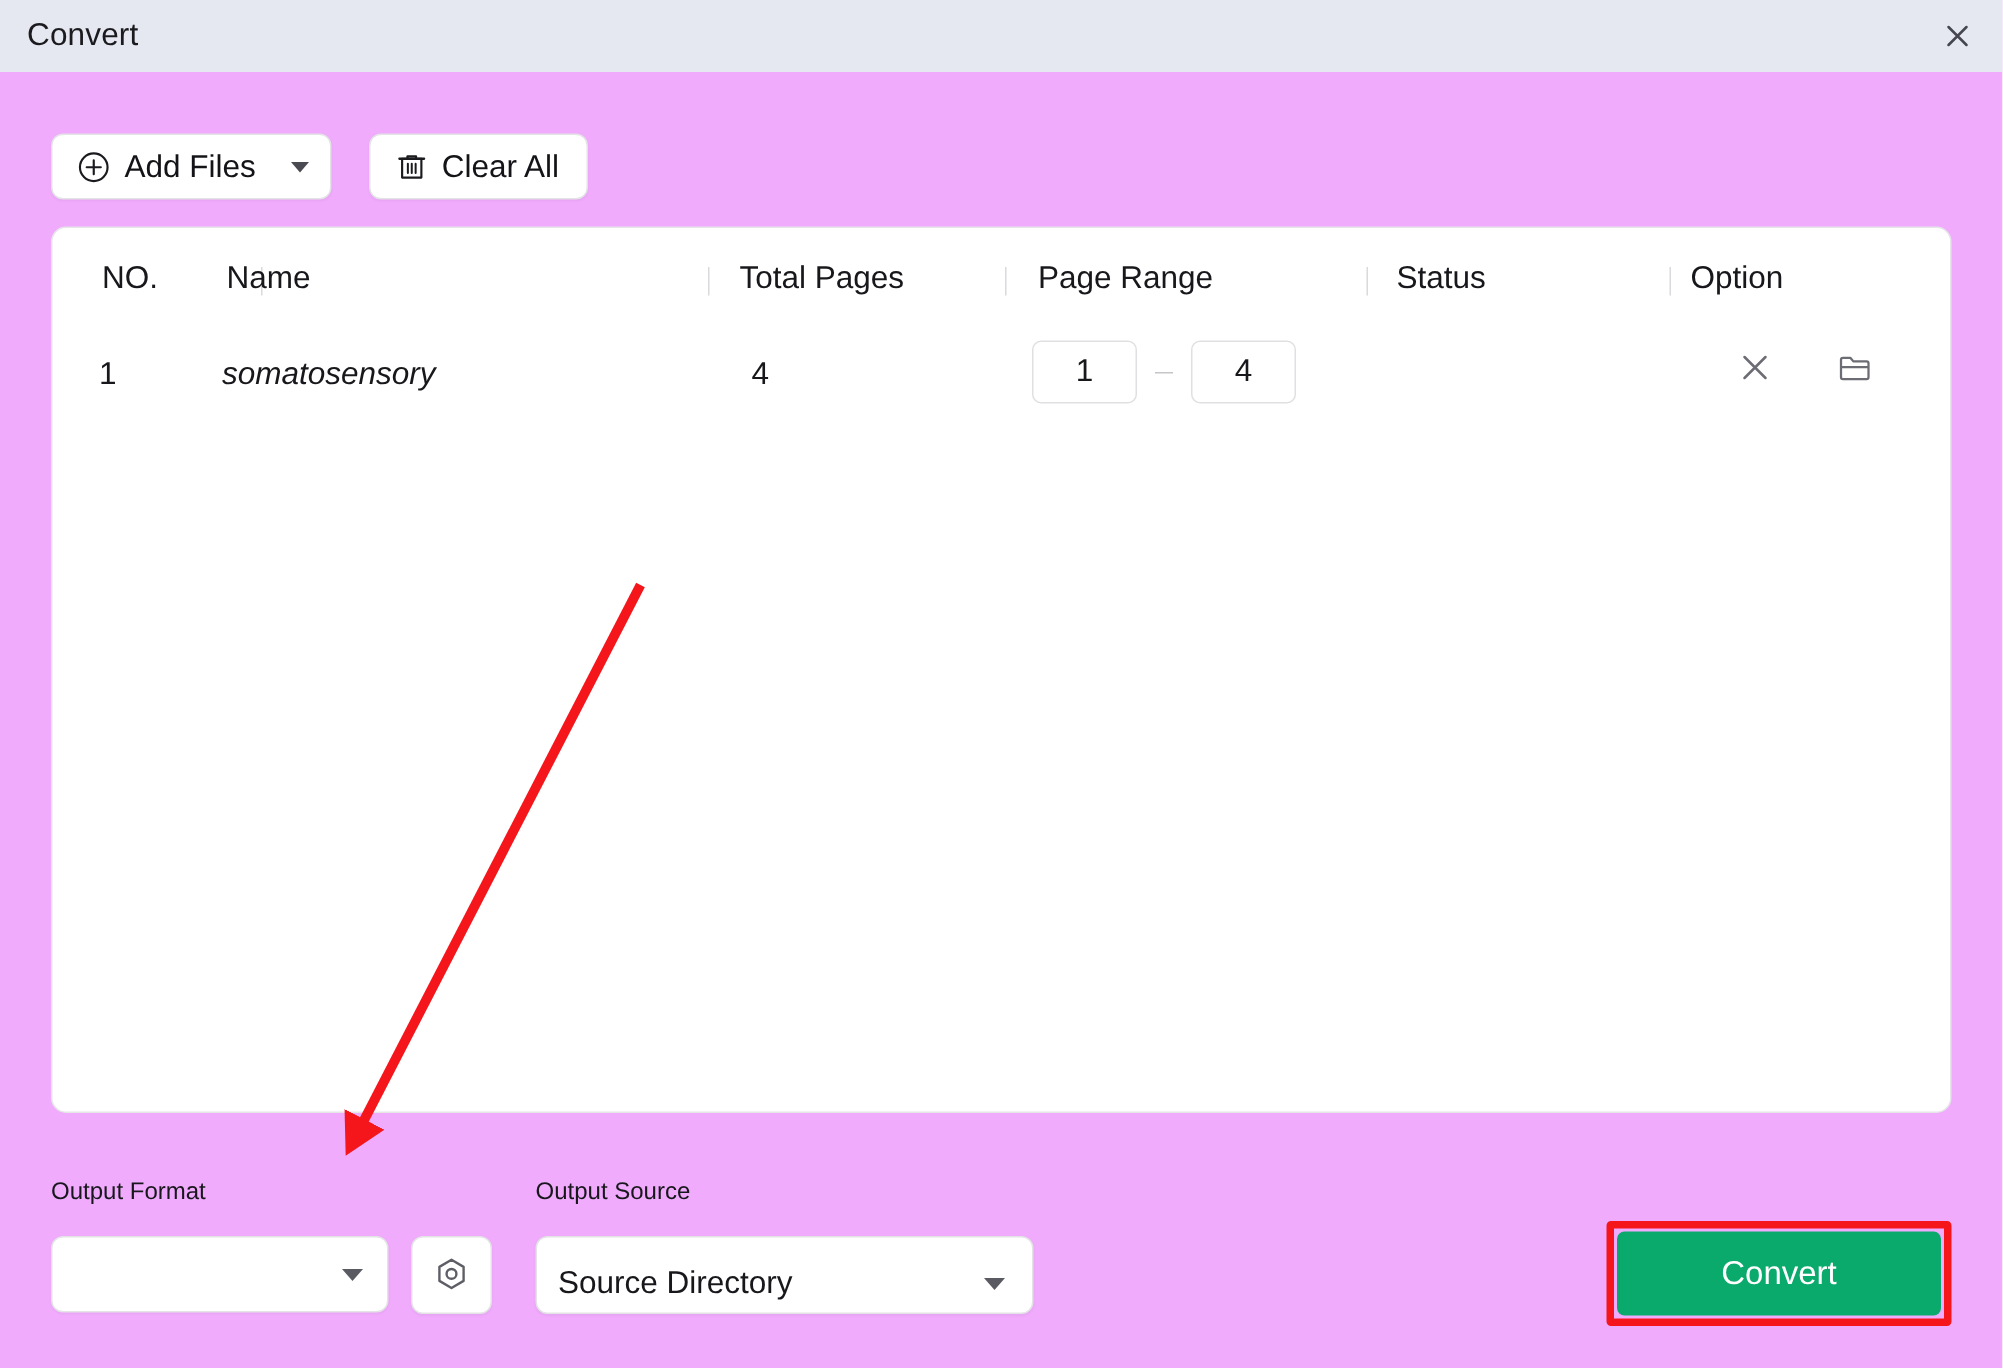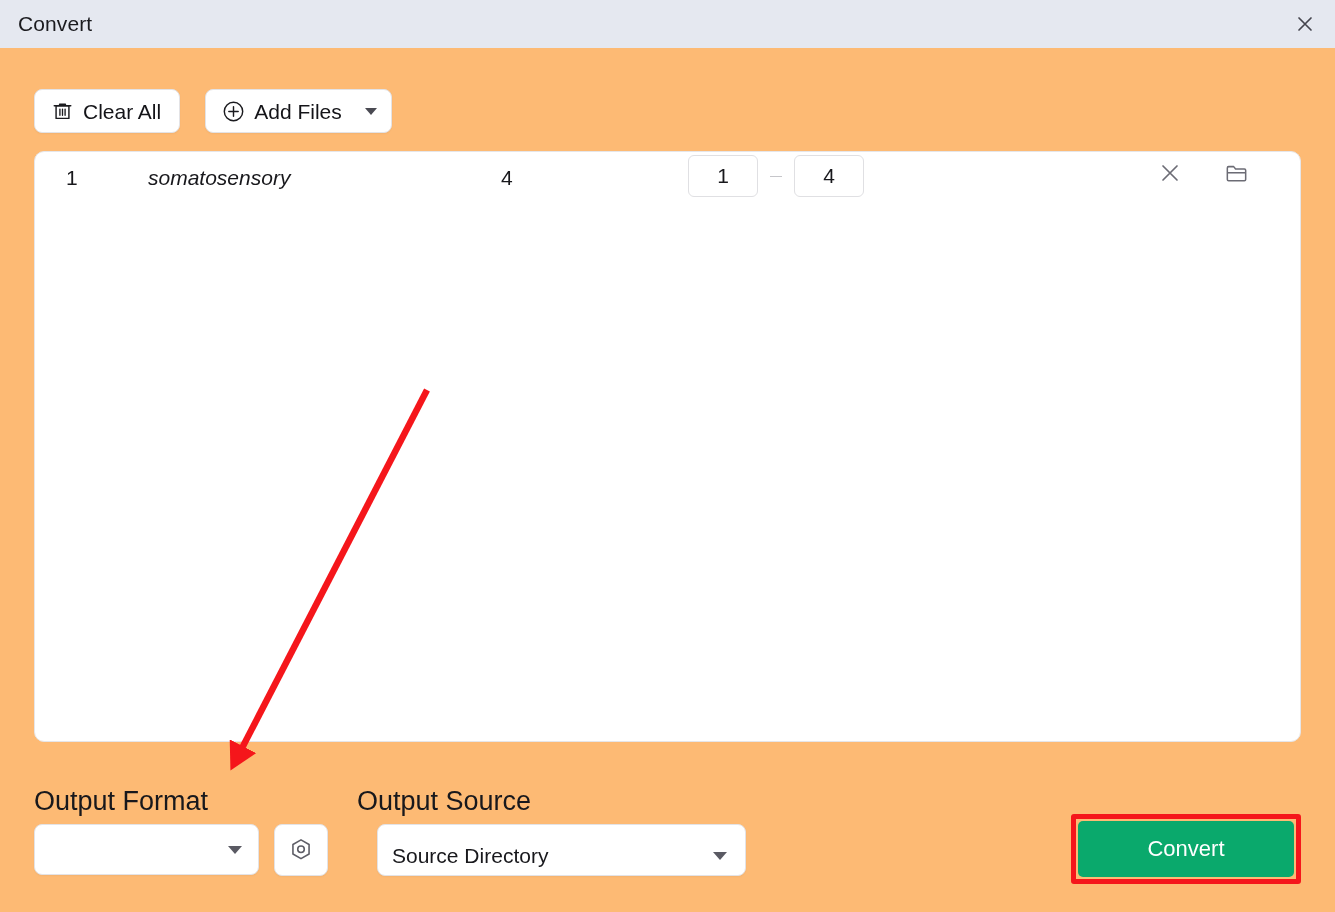--- a/index.html
+++ b/index.html
@@ -8,21 +8,21 @@
     width: 1335px; height: 912px;
     background: #ffffff;
     font-family: "Liberation Sans", sans-serif;
     overflow: hidden;
   }
 
   #app {
     position: relative;
     width: 1335px;
     height: 912px;
-    background: #fdba74;
+    background: #f0abfc;
   }
 
   
   .titlebar {
     position: absolute;
     left: 0; top: 0;
     width: 1335px; height: 48px;
     background: #e5e8f0;
     display: flex;
     align-items: center;
@@ -154,21 +154,21 @@
     display: flex; align-items: center; justify-content: center;
     cursor: pointer;
   }
 
   
   .bottom { position: absolute; left: 0; top: 0; width: 100%; height: 100%; pointer-events: none; }
   .bottom > * { pointer-events: auto; }
 
   .field-label {
     position: absolute;
-    font-size: 27px;
+    font-size: 16px;
     color: #18181c;
     white-space: nowrap;
   }
   .lbl-output-format { left: 34px; top: 786px; }
   .lbl-output-folder { left: 357px; top: 786px; }
 
   .select {
     position: absolute;
     background: #ffffff;
     border: 1px solid #e3e3e6;
@@ -192,23 +192,22 @@
     border-top: 8px solid #5a5a63;
     flex: none;
   }
   .sel-format {
     left: 34px; top: 824px;
     width: 225px; height: 51px;
     padding: 0 16px 0 18px;
   }
   .sel-folder {
     left: 357px; top: 824px;
-    width: 369px; height: 52px;
+    width: 332px; height: 52px;
     padding: 11px 18px 0 14px;
-    margin-left: 20px;
   }
 
   .settings-btn {
     position: absolute;
     left: 274px; top: 824px;
     width: 54px; height: 52px;
     background: #ffffff;
     border: 1px solid #e3e3e6;
     border-radius: 8px;
     display: flex; align-items: center; justify-content: center;
@@ -255,43 +254,56 @@
     <div class="titlebar-title">Convert</div>
     <div class="titlebar-close">
       <svg width="20" height="20" viewBox="0 0 20 20">
         <path d="M4 4 L16 16 M16 4 L4 16" stroke="#45454e" stroke-width="1.7" fill="none" stroke-linecap="round"></path>
       </svg>
     </div>
   </div>
 
   <div class="toolbar">
 
+    <div class="tbtn tbtn-addfiles">
+      <svg width="23" height="23" viewBox="0 0 24 24">
+        <circle cx="12" cy="12" r="9.6" stroke="#1b1b1f" stroke-width="1.5" fill="none"></circle>
+        <path d="M12 7.1 V16.9 M7.1 12 H16.9" stroke="#1b1b1f" stroke-width="1.5" stroke-linecap="round"></path>
+      </svg>
+      <span class="tbtn-label">Add Files</span>
+      <span class="tbtn-caret"></span>
+    </div>
+
     <div class="tbtn tbtn-clearall">
       <svg width="23" height="23" viewBox="0 0 24 24">
         <path d="M3.4 6.1 H20.6" stroke="#1b1b1f" stroke-width="1.6" stroke-linecap="round"></path>
         <path d="M9 6.1 V4.4 H15 V6.1" stroke="#1b1b1f" stroke-width="1.5" fill="none" stroke-linejoin="round"></path>
         <path d="M5.3 6.1 H18.7 V19.2 H5.3 Z" stroke="#1b1b1f" stroke-width="1.5" fill="none" stroke-linejoin="round"></path>
         <path d="M9.3 9.5 V16 M12 9.5 V16 M14.7 9.5 V16" stroke="#1b1b1f" stroke-width="1.4" stroke-linecap="round"></path>
       </svg>
       <span class="tbtn-label">Clear All</span>
     </div>
 
-    <div class="tbtn tbtn-addfiles">
-      <svg width="23" height="23" viewBox="0 0 24 24">
-        <circle cx="12" cy="12" r="9.6" stroke="#1b1b1f" stroke-width="1.5" fill="none"></circle>
-        <path d="M12 7.1 V16.9 M7.1 12 H16.9" stroke="#1b1b1f" stroke-width="1.5" stroke-linecap="round"></path>
-      </svg>
-      <span class="tbtn-label">Add Files</span>
-      <span class="tbtn-caret"></span>
-    </div>
-
   </div>
 
   <div class="panel">
 
+    <div class="thead">
+      <div class="th" style="left:33px;">NO.</div>
+      <div class="th-divider" style="left:139px;"></div>
+      <div class="th" style="left:116px;">Name</div>
+      <div class="th-divider" style="left:437px;"></div>
+      <div class="th" style="left:458px;">Total Pages</div>
+      <div class="th-divider" style="left:635px;"></div>
+      <div class="th" style="left:657px;">Page Range</div>
+      <div class="th-divider" style="left:876px;"></div>
+      <div class="th" style="left:896px;">Status</div>
+      <div class="th-divider" style="left:1078px;"></div>
+      <div class="th" style="left:1092px;">Option</div>
+    </div>
 
     <div class="trow">
       <div class="td" style="left:31px;">1</div>
       <div class="td" style="left:113px;font-style:italic;">somatosensory</div>
       <div class="td" style="left:466px;">4</div>
 
       <div class="range-wrap">
         <div class="range-input">1</div>
         <div class="range-dash"></div>
         <div class="range-input">4</div>

